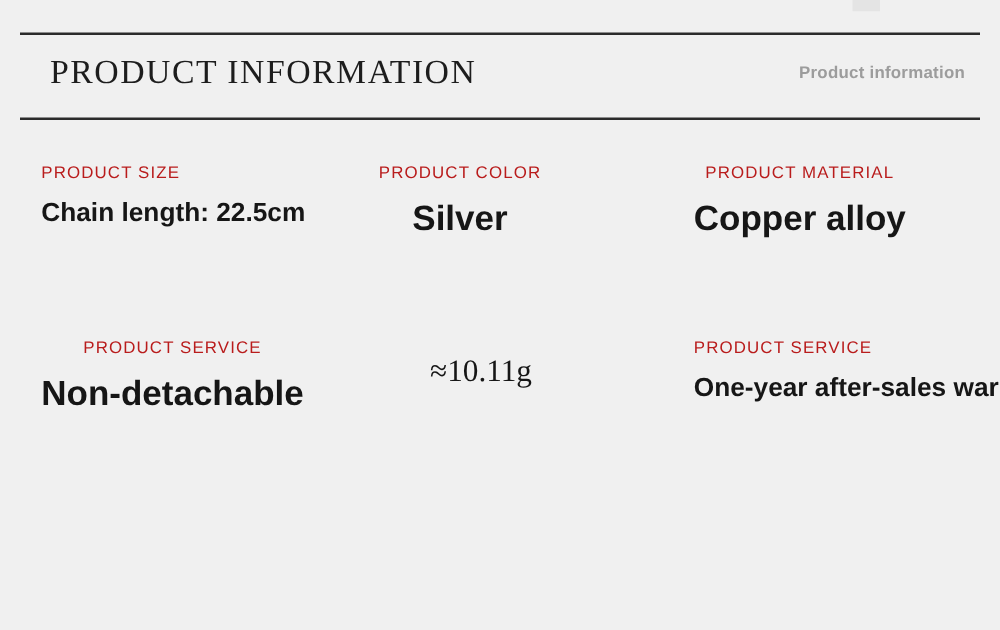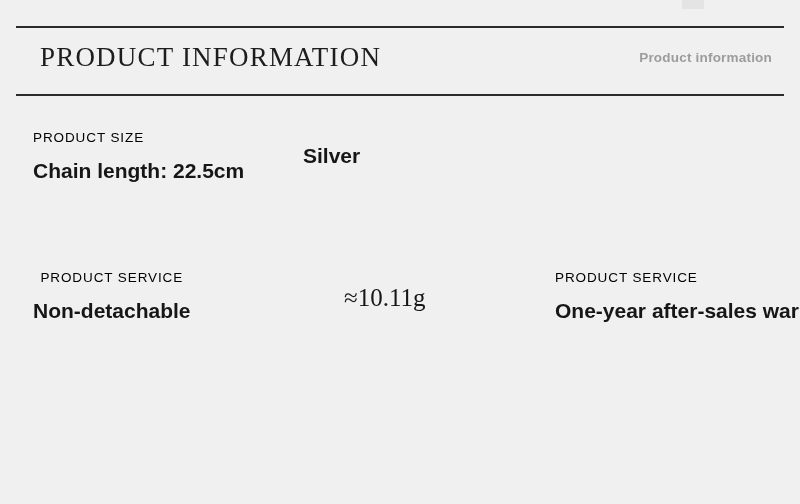--- a/index.html
+++ b/index.html
@@ -79,32 +79,32 @@
     position: relative;
     height: 140px;
   }
   .spec-cell {
     position: absolute;
     top: 0;
   }
   .spec-label {
     font-size: 13.5px;
     letter-spacing: 0.9px;
-    color: #000000;
+    color: #b91c1c;
     white-space: nowrap;
   }
   .spec-value {
     margin-top: 14px;
     font-size: 21px;
     font-weight: bold;
     color: #161616;
     white-space: nowrap;
   }
   .spec-value.big {
-    font-size: 21px;
+    font-size: 28px;
   }
   .spec-value.serif-approx {
     font-family: "Liberation Serif", serif;
     font-weight: normal;
     font-size: 25px;
     margin-left: 41px;
   }
   
   .c-size   { left: 33px;  }
   .c-color  { left: 303px; }
@@ -132,23 +132,28 @@
   <div class="specs">
 
     <div class="spec-row">
 
       <div class="spec-cell c-size">
         <div class="spec-label">PRODUCT SIZE</div>
         <div class="spec-value">Chain length: 22.5cm</div>
       </div>
 
       <div class="spec-cell c-color v-center">
+        <div class="spec-label">PRODUCT COLOR</div>
         <div class="spec-value big">Silver</div>
       </div>
 
+      <div class="spec-cell c-mat v-center">
+        <div class="spec-label">PRODUCT MATERIAL</div>
+        <div class="spec-value big">Copper alloy</div>
+      </div>
 
     </div>
 
     <div class="spec-row">
 
       <div class="spec-cell c-flex v-center">
         <div class="spec-label">PRODUCT SERVICE</div>
         <div class="spec-value big">Non-detachable</div>
       </div>
 

